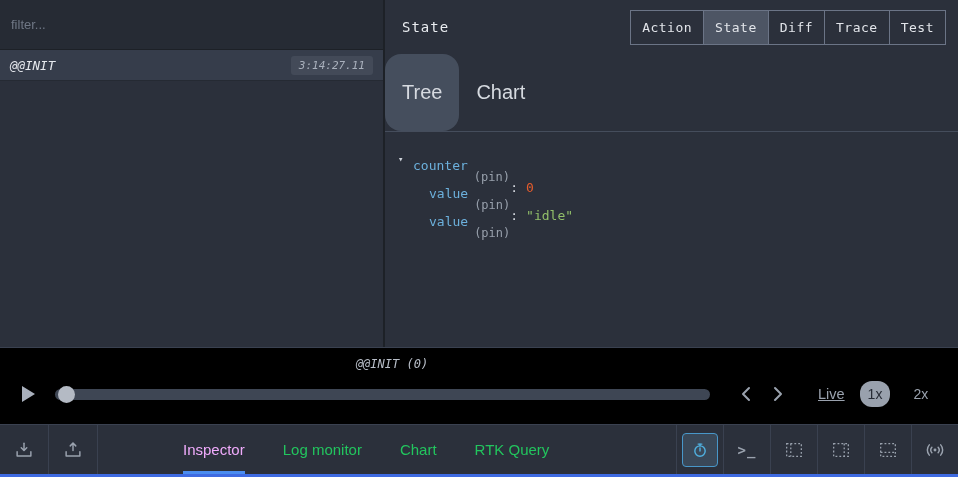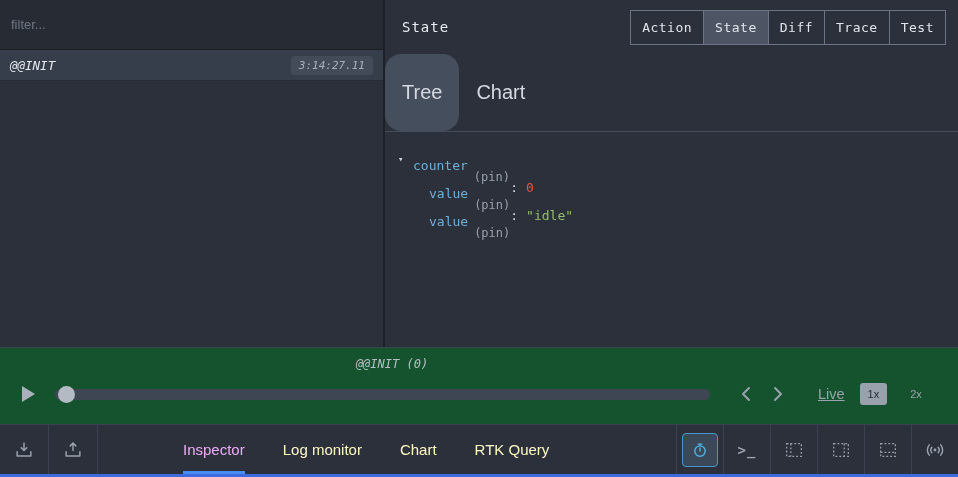--- a/index.html
+++ b/index.html
@@ -59,44 +59,44 @@
   .tree-row.child { margin-left: 31px; }
   .arrow { color: #cfd4db; font-size: 9px; width: 15px; flex: none; cursor: pointer; }
   .tkey { color: #6cb0dc; margin-top: 12px; }
   .pin { color: #98a0ac; font-size: 12px; margin-left: 6px; cursor: pointer; margin-top: 36px; }
   .colon { color: #d6dae0; margin-right: 8px; }
   .val-num { color: #e55c2c; }
   .val-str { color: #92bf6a; }
 
   
   .slider-bar {
-    height: 77px; flex: none; border-top: 1px solid #3a4150; background: #14532d;
+    height: 77px; flex: none; border-top: 1px solid #3a4150; background: #000000;
     position: relative; display: flex; align-items: center; padding: 16px 14px 0 14px;
   }
   .slider-label {
     position: absolute; top: 9px; left: 392px; transform: translateX(-50%);
     font-family: "DejaVu Sans Mono", monospace; font-size: 12px; color: #b9bfc9;
   }
   .play-btn { width: 28px; height: 28px; flex: none; display: flex; align-items: center; justify-content: center; margin-right: 13px; cursor: pointer; background: transparent; border: none; }
   .slider-area { flex: 1; max-width: 655px; position: relative; height: 17px; cursor: pointer; }
   .slider-track { position: absolute; top: 3px; left: 0; right: 0; height: 11px; background: #3e4654; border-radius: 6px; }
   .slider-thumb { position: absolute; top: 0; left: 3px; width: 17px; height: 17px; border-radius: 50%; background: #b4bac4; cursor: grab; }
   .step-btns { display: flex; margin-left: 20px; }
   .step-btn { width: 32px; height: 28px; display: flex; align-items: center; justify-content: center; background: transparent; border: none; cursor: pointer; }
   .live-label { font-size: 14.5px; color: #9aa2ae; margin-left: 24px; cursor: pointer; text-decoration: underline; }
-  .speed-btn { font-size: 11px; margin-left: 15px; border: none; cursor: pointer; background: transparent; color: #9aa2ae; padding: 5px 8px; border-radius: 3px; }
+  .speed-btn { font-size: 14px; margin-left: 15px; border: none; cursor: pointer; background: transparent; color: #9aa2ae; padding: 5px 8px; border-radius: 12px; }
   .speed-btn.selected { background: #99a1ad; color: #272c36; }
   .speed-btn:last-child { margin-right: 4px; }
 
   
   .bottom-bar { height: 50px; flex: none; border-top: 1px solid #3a4150; background: #2b303b; display: flex; align-items: stretch; }
   .io-btn { width: 49px; flex: none; border-right: 1px solid #3a4150; display: flex; align-items: center; justify-content: center; background: transparent; border-top: none; border-left: none; border-bottom: none; cursor: pointer; }
   .bbtabs { display: flex; margin-left: 85px; }
   .bbtab {
-    display: flex; align-items: center; font-size: 15px; color: #fef9c3;
+    display: flex; align-items: center; font-size: 15px; color: #22c55e;
     border-bottom: 3px solid transparent; padding: 3px 0 0 0; margin-right: 38px; cursor: pointer;
   }
   .bbtab.selected { color: #f0abfc; border-bottom-color: #4a8cf0; }
   .right-icons { margin-left: auto; display: flex; }
   .icon-btn { width: 47px; flex: none; border-left: 1px solid #3a4150; display: flex; align-items: center; justify-content: center; background: transparent; border-top: none; border-right: none; border-bottom: none; cursor: pointer; }
   .active-pill { width: 36px; height: 34px; background: #3a4858; border: 1px solid #4897c9; border-radius: 4px; display: flex; align-items: center; justify-content: center; }
   .term-glyph { font-family: "DejaVu Sans Mono", monospace; font-weight: bold; font-size: 14px; color: #9aa2ae; letter-spacing: 1px; }
   svg.ic { display: block; }
 </style>
 </head>

